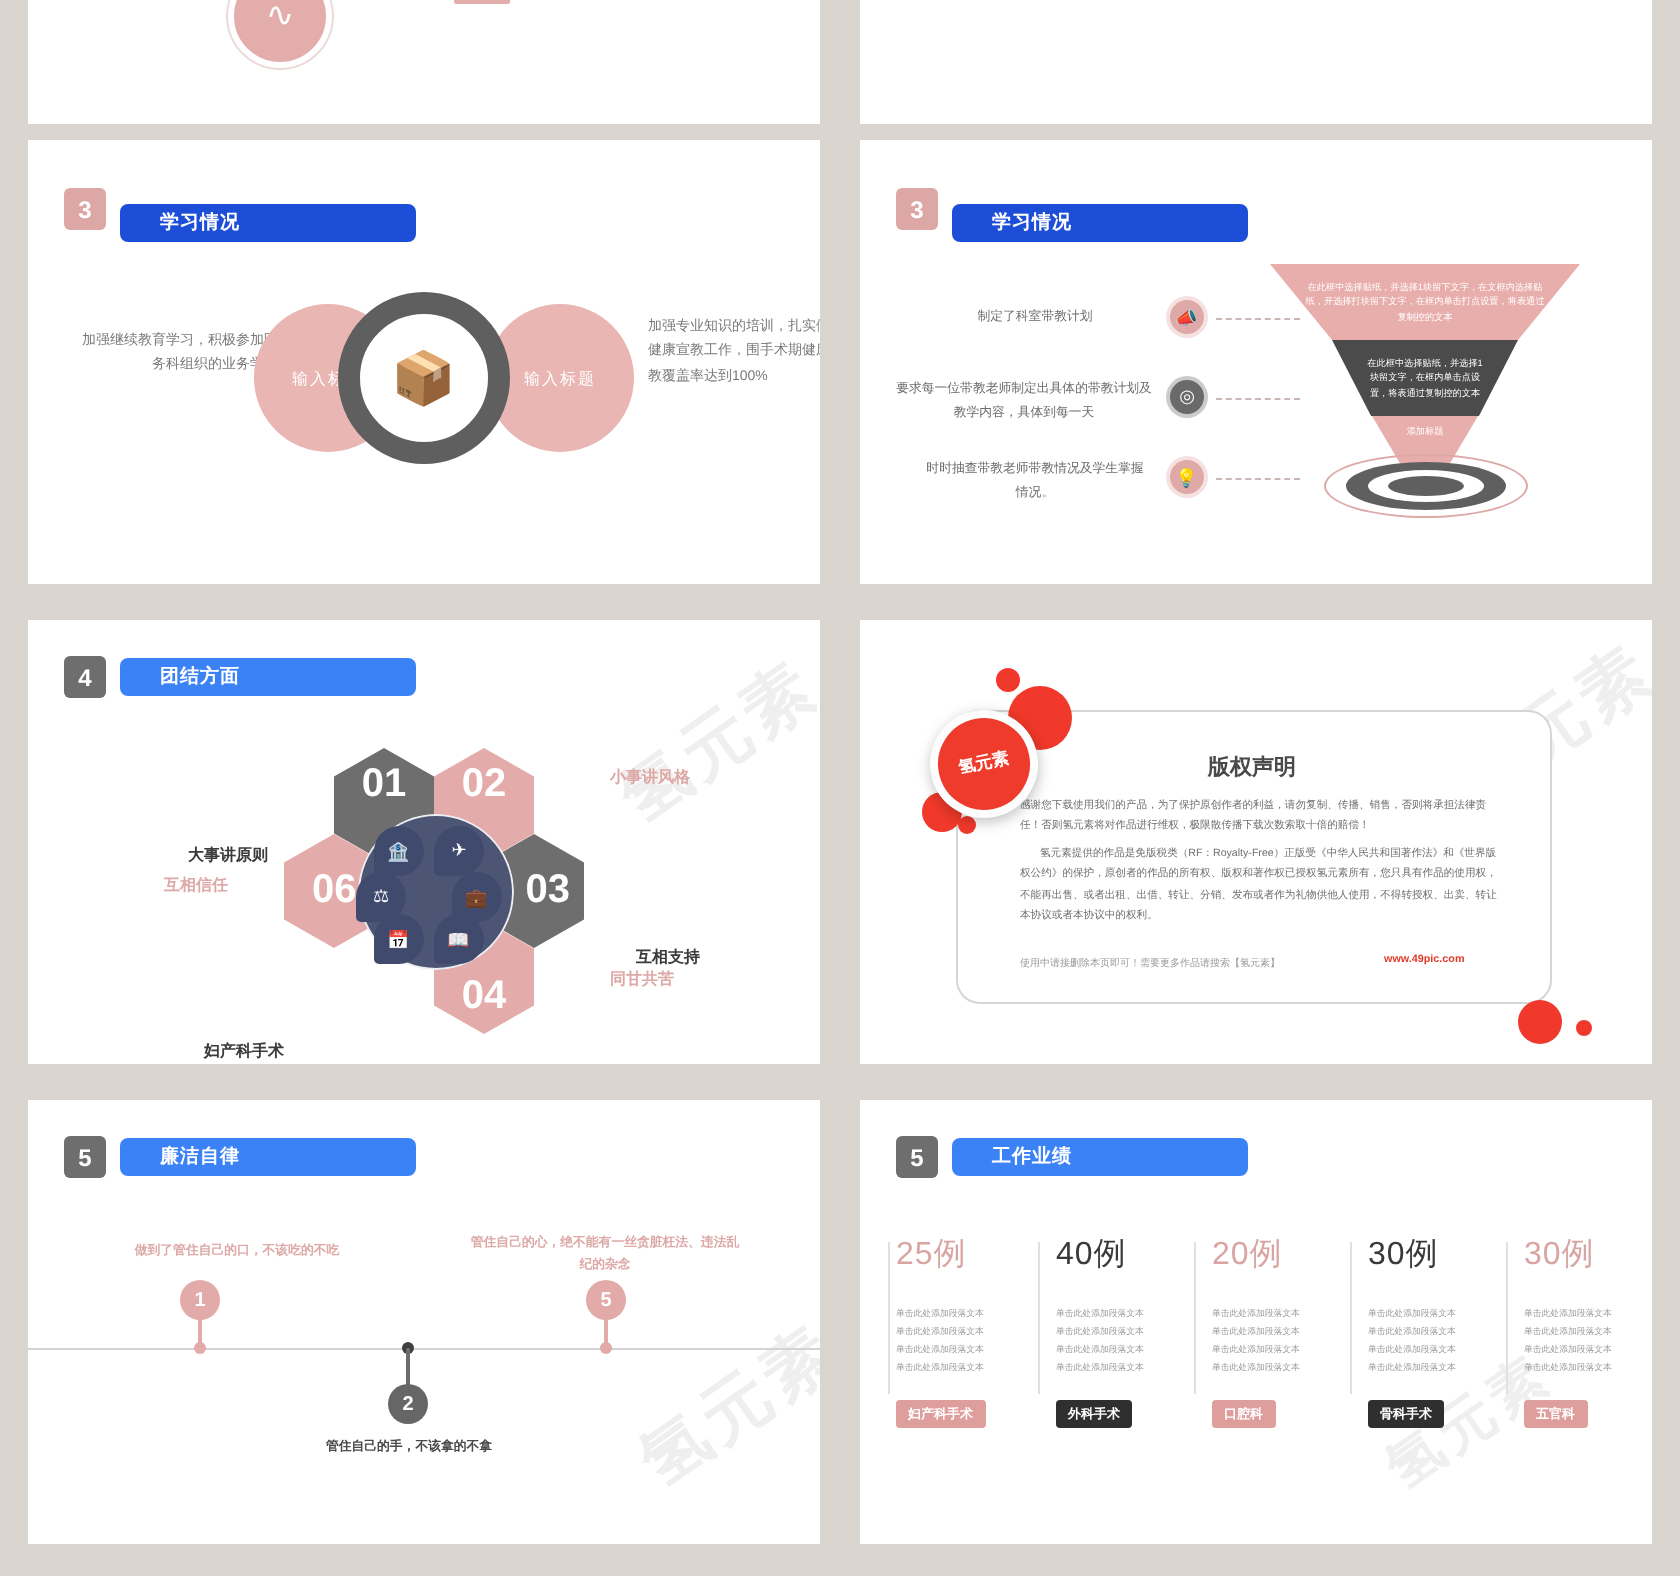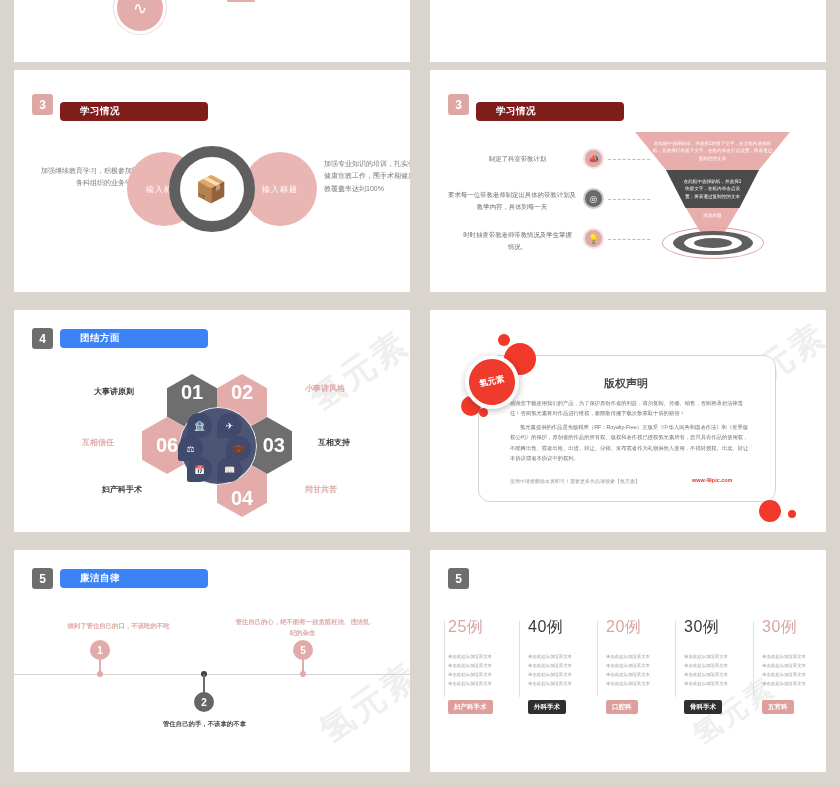--- a/index.html
+++ b/index.html
@@ -25,21 +25,21 @@
     display:flex;align-items:center;justify-content:center;
     font-size:12px;font-weight:bold;color:#ffffff;
   }
   .hdr .bar{
     height:19px;min-width:118px;border-radius:4px;
     display:flex;align-items:center;
     padding:0 10px 0 20px;
     font-size:9.5px;font-weight:bold;color:#ffffff;letter-spacing:.5px;
   }
   .hdr.pink .num{background:#dda7a5;}
-  .hdr.pink .bar{background:#7f1d1d;margin-top:14px;}
+  .hdr.pink .bar{background:#1d4ed8;margin-top:14px;}
   .hdr.gray .num{background:#6e6e6e;}
   .hdr.gray .bar{background:#3b82f6;}
 
   
   .wm{
     position:absolute;
     font-size:34px;font-weight:bold;
     color:rgba(140,130,130,.13);
     transform:rotate(-35deg);
     letter-spacing:3px;
@@ -109,21 +109,21 @@
     background:#4c5574;z-index:4;
     clip-path:circle(50%);
   }
   .petal{
     position:absolute;width:25px;height:25px;background:#3f4a6d;
     border-radius:50% 50% 50% 10%;
     display:flex;align-items:center;justify-content:center;
     color:#ffffff;font-size:9px;z-index:5;
   }
   .hexlabel{position:absolute;font-size:8px;font-weight:bold;white-space:nowrap;}
-  .hexlabel.dark{color:#3b3b3b;}
+  .hexlabel.dark{color:#3b3b3b;margin-top:36px;}
   .hexlabel.pink{color:#dda9a7;}
 
   
   .cpbox{
     position:absolute;border:1px solid #d5d5d5;border-radius:12px;
     background:#ffffff;
   }
   .cptitle{position:absolute;width:100%;text-align:center;font-size:11px;
     font-weight:bold;color:#4a4a4a;}
   .cptxt{position:absolute;font-size:5.3px;line-height:1.95;color:#6f6f6f;}
@@ -350,20 +350,21 @@
         </div>
       <div class="tl-stem" style="left:288px;top:108px;height:17px;background:#e2aaa8;"></div>
       <div class="tl-node" style="left:286px;top:121px;background:#e2aaa8;"></div>
     </div>
   </div>
 
   <div class="slide" style="left:430px;top:550px;width:396px;height:222px;">
     <div class="slide-inner">
       <div class="hdr gray" style="left:18px;top:18px;">
         <div class="num">5</div>
+        <div class="bar">工作业绩</div>
       </div>
 
       <div class="wm" style="left:258px;top:142px;font-size:28px;">氢元素</div>
 
       <div class="stat" style="left:18px;top:67px;">
         <div class="divider" style="left:-4px;"></div>
         <div class="num p">25例</div>
         <div class="lines">
           <div>单击此处添加段落文本</div>
           <div>单击此处添加段落文本</div>

